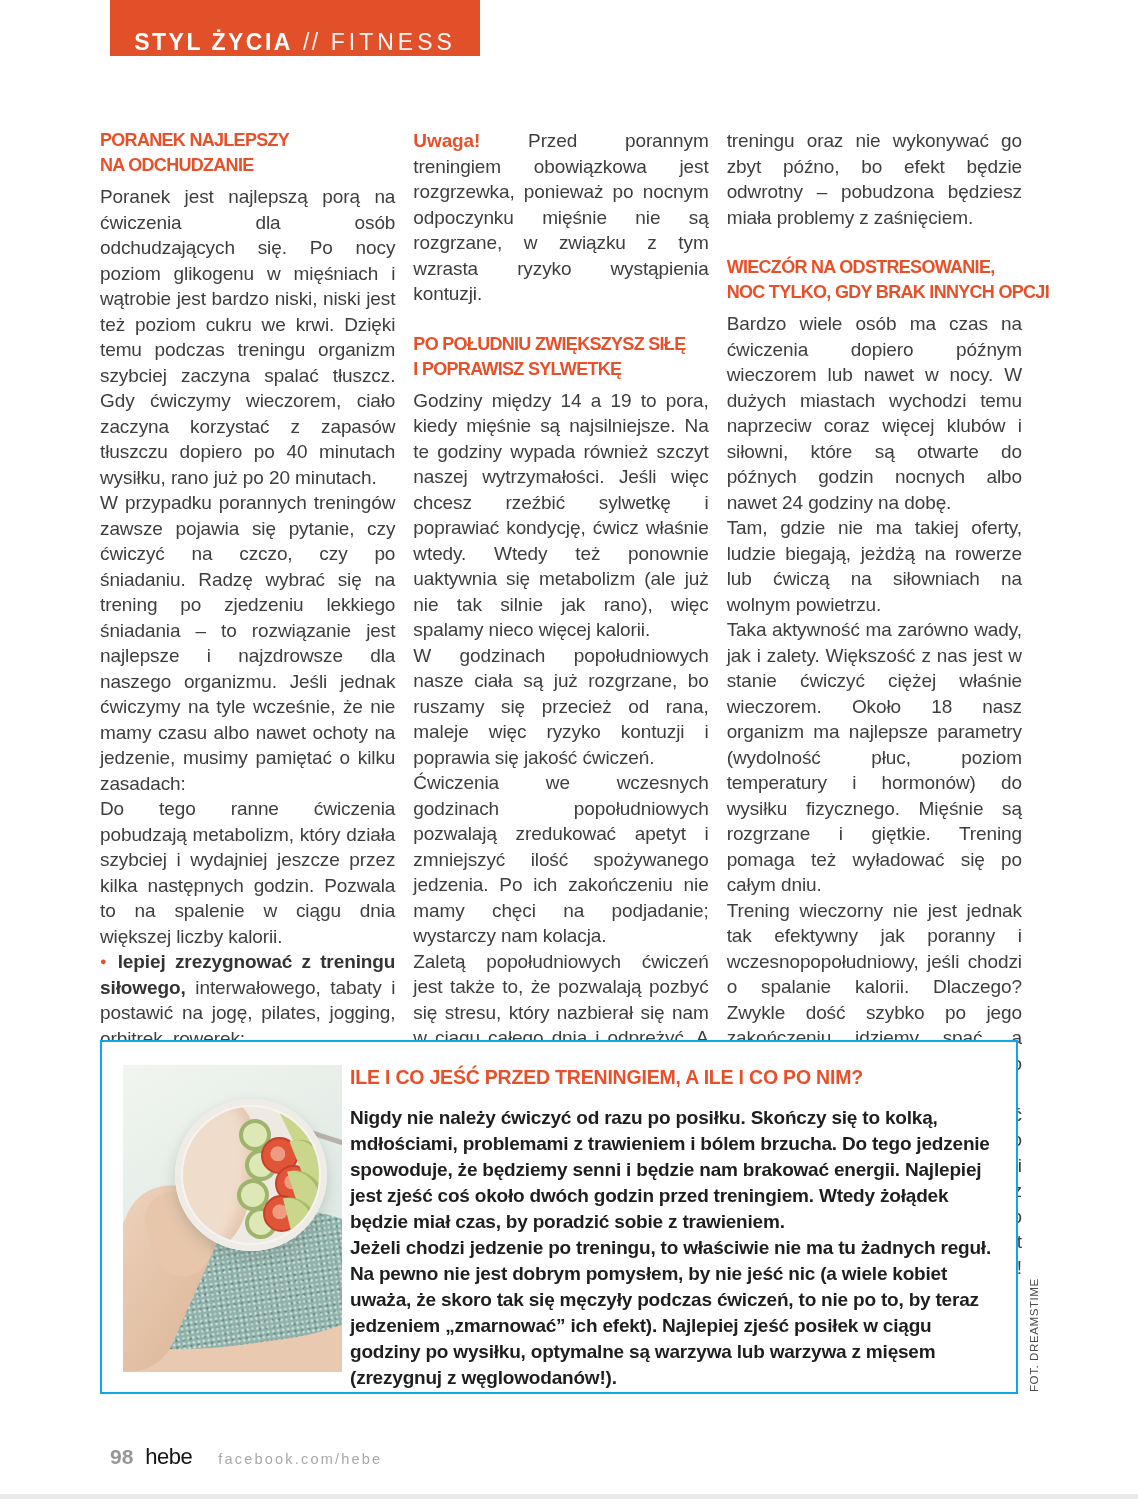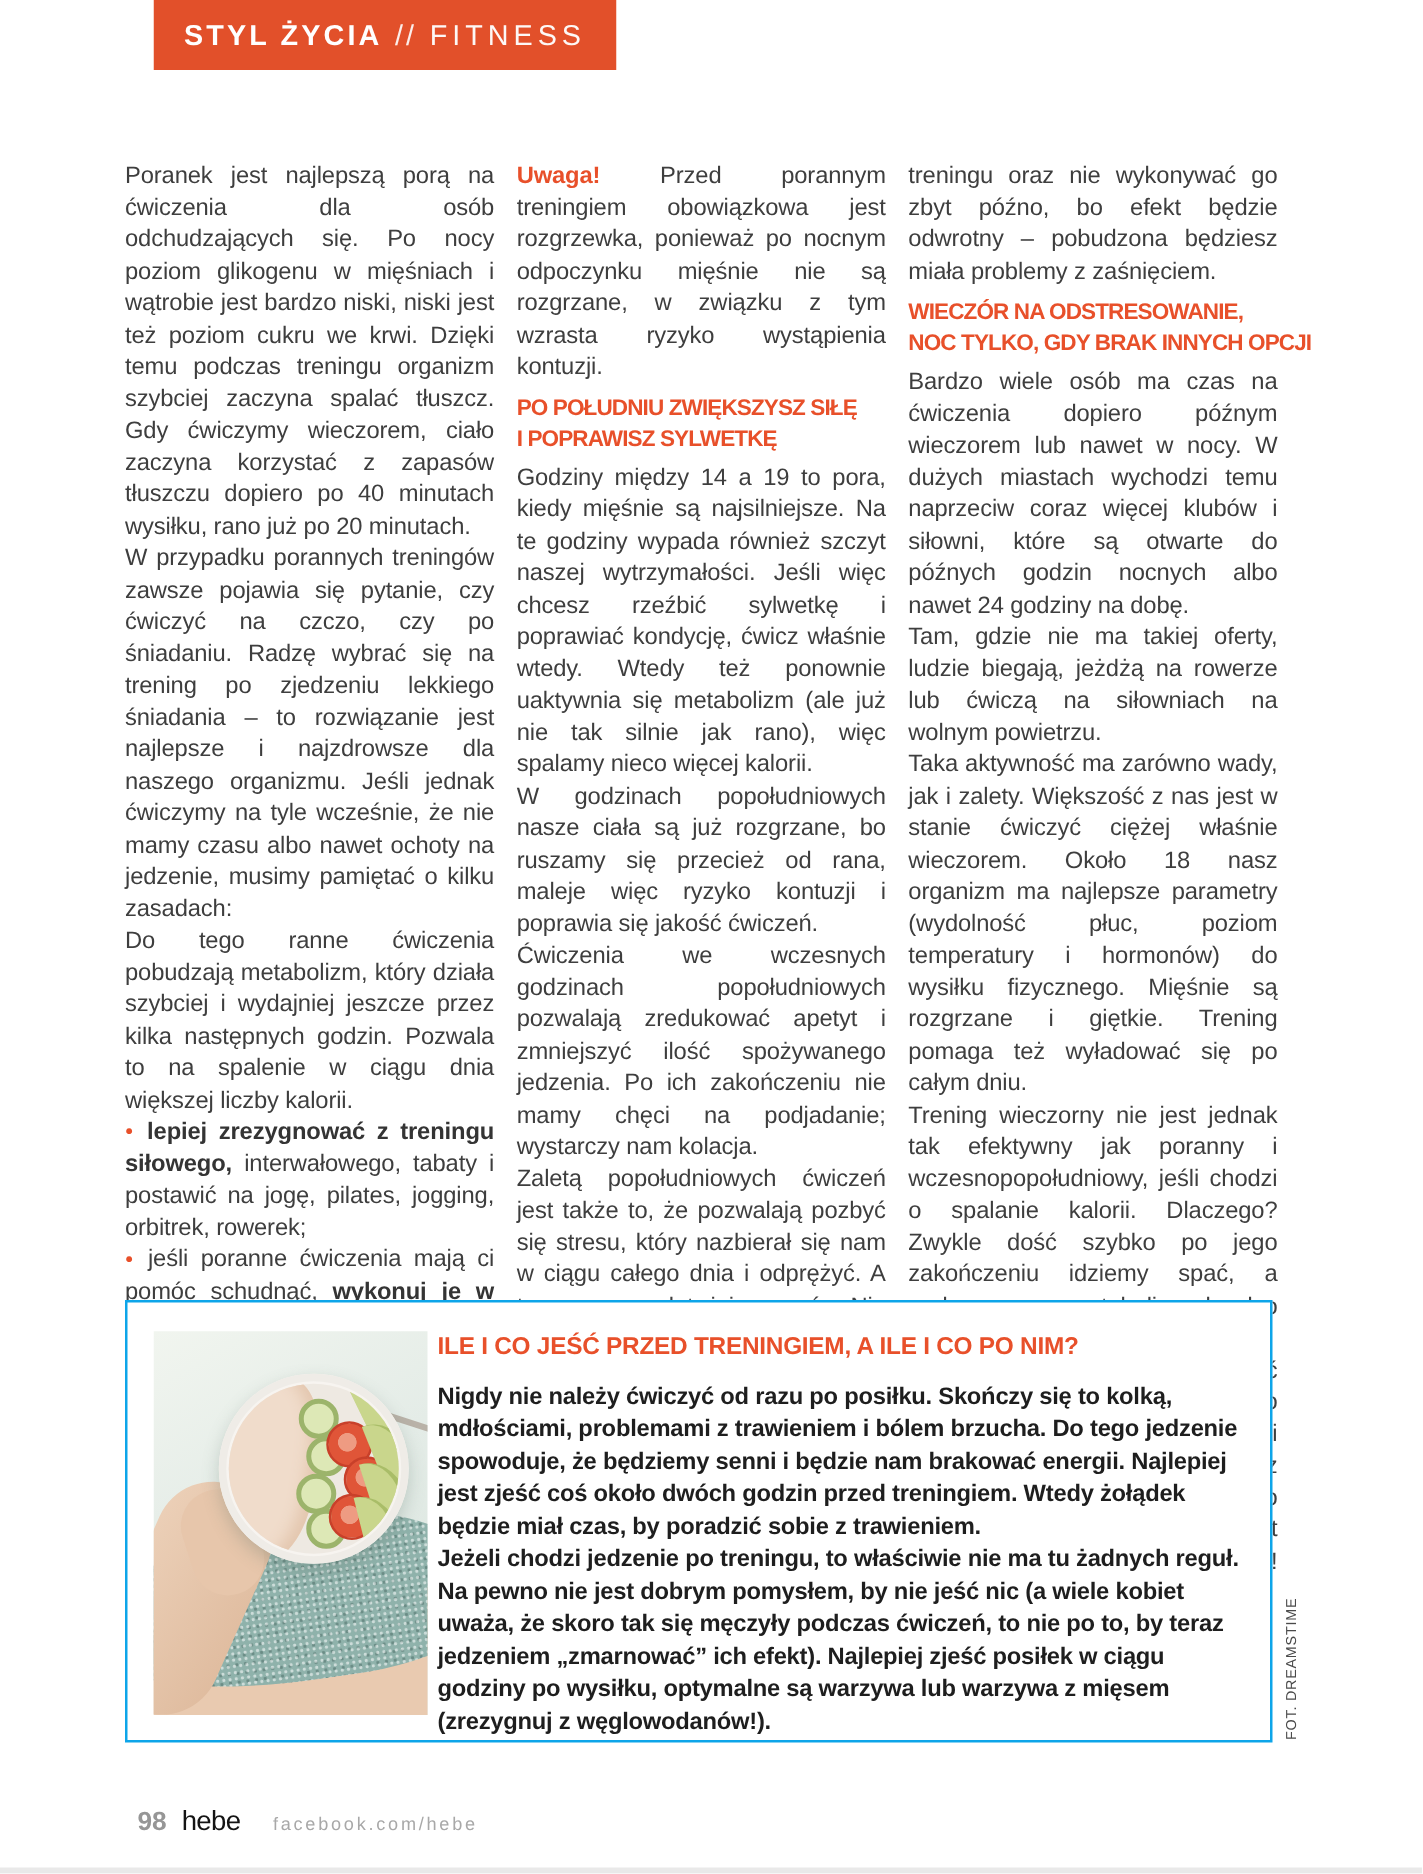--- a/index.html
+++ b/index.html
@@ -1,37 +1,37 @@
 <!DOCTYPE html>
 <html lang="pl"><head>
 <meta charset="utf-8">
 <style>
   html,body{margin:0;padding:0;background:#fff;}
   .page{position:relative;width:1138px;height:1499px;background:#ffffff;overflow:hidden;
         font-family:"Liberation Sans",sans-serif;}
 
   
-  .kicker{position:absolute;left:123px;top:0;width:370px;height:56px;background:#e2502a;
-          color:#fff;display:flex;align-items:center;justify-content:center;gap:10px;
+  .kicker{position:absolute;left:110px;top:0;width:370px;height:56px;background:#e2502a;
+          color:#fff;display:flex;align-items:flex-end;justify-content:center;gap:10px;
           font-size:23px;letter-spacing:2.5px;}
   .k-bold{font-weight:bold;}
   .k-sep{font-weight:normal;opacity:.9;}
   .k-light{font-weight:normal;letter-spacing:4px;opacity:.96;}
 
   
   .content{position:absolute;left:100px;top:128px;width:922px;display:flex;gap:18px;}
   .col{flex:1;min-width:0;}
   .para{margin:0;font-size:19px;line-height:25.5px;color:#3e3e3e;text-align:justify;
         letter-spacing:-0.1px;hyphens:auto;}
   .para .b{font-weight:bold;color:#343434;}
   .para .o{color:#e8502a;}
   .bullet::before{content:"●";color:#e8502a;font-size:11px;vertical-align:3px;margin-right:7px;}
   .heading{margin:0 0 6px;font-size:18px;line-height:25px;font-weight:bold;color:#e8502a;
            letter-spacing:-0.7px;text-align:left;}
-  .heading.mid{margin-top:7px;}
+  .heading.mid{margin-top:25px;}
   .heading span{display:block;white-space:nowrap;}
   .endmark{display:inline-block;vertical-align:-2px;margin-left:6px;}
 
   
   .infobox{position:absolute;left:100px;top:1040px;width:914px;height:350px;
            border:2px solid #0ea5e9;background:#fff;overflow:hidden;}
   .infobox-text{position:absolute;left:248px;top:24px;width:650px;}
   .infobox-title{font-size:19.5px;font-weight:bold;color:#e8502a;letter-spacing:-0.2px;
                  margin-bottom:16px;}
   .bpara{margin:0;font-size:19px;line-height:26px;font-weight:bold;color:#1e1e1e;
@@ -83,20 +83,24 @@
 <div class="page">
 
   <div class="kicker">
     <span class="k-bold">STYL ŻYCIA</span>
     <span class="k-sep">//</span>
     <span class="k-light">FITNESS</span>
   </div>
 
   <div class="content" id="cols">
       <div class="col">
+        <h3 class="heading">
+          <span>PORANEK NAJLEPSZY</span>
+          <span>NA ODCHUDZANIE</span>
+        </h3>
         <p class="para"><span>Poranek jest najlepszą porą na ćwiczenia dla osób odchudzających się. Po nocy poziom glikogenu w mięśniach i wątrobie jest bardzo niski, niski jest też poziom cukru we krwi. Dzięki temu podczas treningu organizm szybciej zaczyna spalać tłuszcz. Gdy ćwiczymy wieczorem, ciało zaczyna korzystać z zapasów tłuszczu dopiero po 40 minutach wysiłku, rano już po 20 minutach.</span></p>
         <p class="para"><span>W przypadku porannych treningów zawsze pojawia się pytanie, czy ćwiczyć na czczo, czy po śniadaniu. Radzę wybrać się na trening po zjedzeniu lekkiego śniadania – to rozwiązanie jest najlepsze i najzdrowsze dla naszego organizmu. Jeśli jednak ćwiczymy na tyle wcześnie, że nie mamy czasu albo nawet ochoty na jedzenie, musimy pamiętać o kilku zasadach:</span></p>
         <p class="para"><span>Do tego ranne ćwiczenia pobudzają metabolizm, który działa szybciej i wydajniej jeszcze przez kilka następnych godzin. Pozwala to na spalenie w ciągu dnia większej liczby kalorii.</span></p>
         <p class="para bullet"><span class="b">lepiej zrezygnować z treningu siłowego,</span><span> interwałowego, tabaty i postawić na jogę, pilates, jogging, orbitrek, rowerek;</span></p>
         <p class="para bullet"><span>jeśli poranne ćwiczenia mają ci pomóc schudnąć, </span><span class="b">wykonuj je w umiarkowanym tempie.</span><span> Co to znaczy umiarkowane tem-</span></p>
       </div>
       <div class="col">
         <p class="para"><span class="b o">Uwaga!</span><span> Przed porannym treningiem obowiązkowa jest rozgrzewka, ponieważ po nocnym odpoczynku mięśnie nie są rozgrzane, w związku z tym wzrasta ryzyko wystąpienia kontuzji.</span></p>
         <h3 class="heading mid">
           <span>PO POŁUDNIU ZWIĘKSZYSZ SIŁĘ</span>

